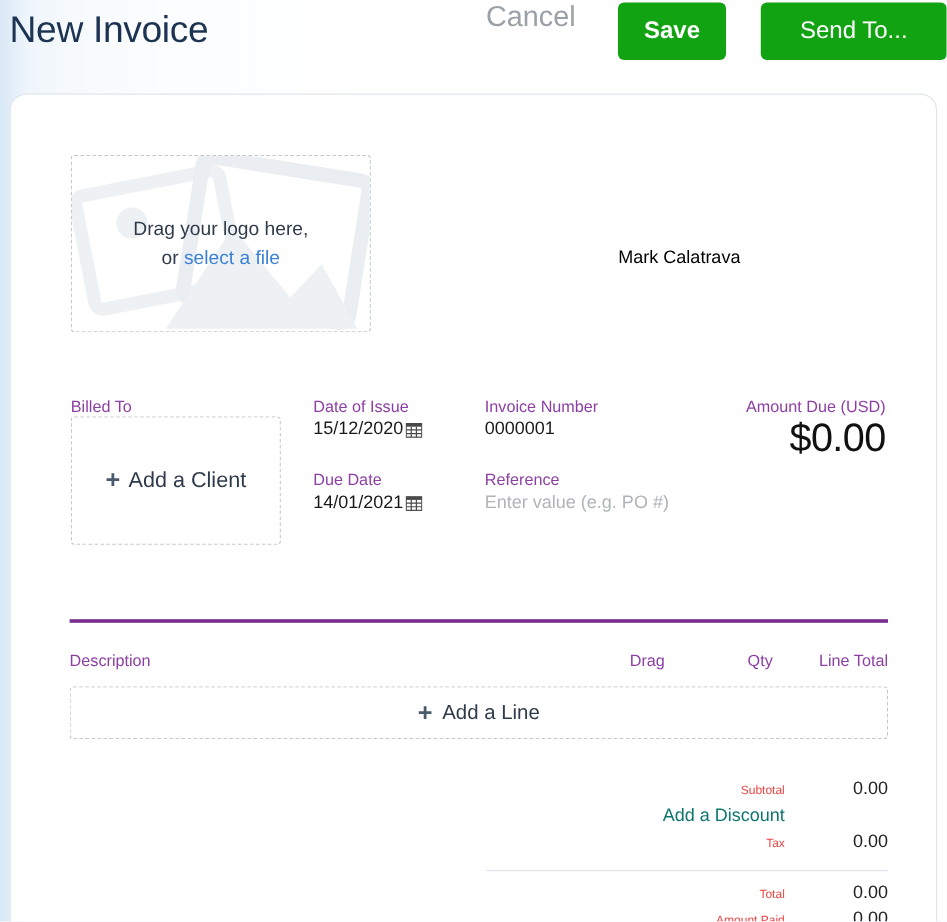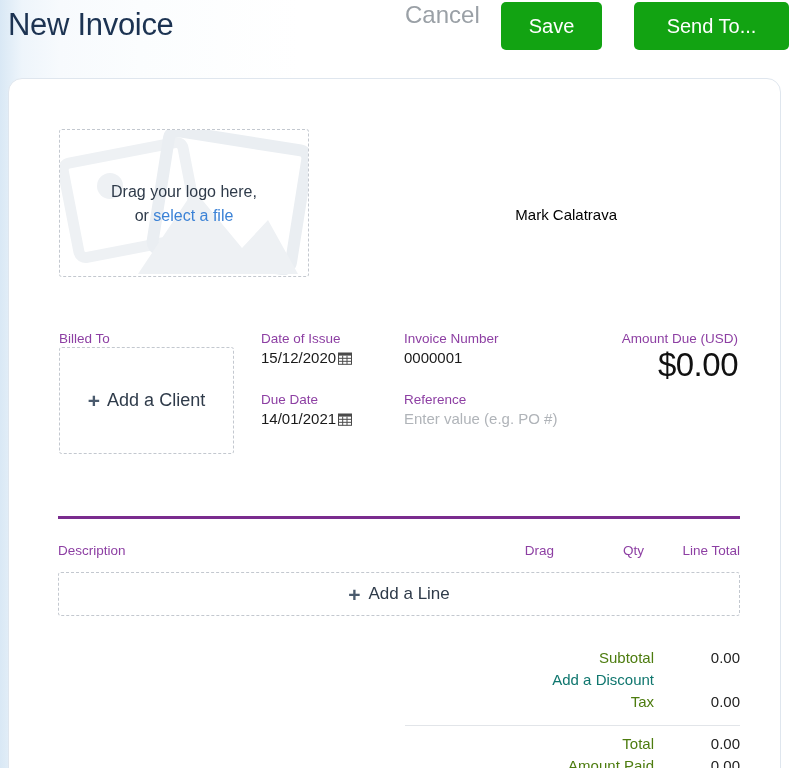--- a/index.html
+++ b/index.html
@@ -67,21 +67,21 @@
     color: #ffffff;
     border: none;
     border-radius: 5px;
     font-size: 20px;
     font-family: "Liberation Sans", sans-serif;
     cursor: pointer;
     padding: 0 18px;
     white-space: nowrap;
     line-height: 48px;
   }
-  #save-button { left: 501px; width: 101px; }
+  #save-button { left: 515px; width: 90px; font-weight: bold; }
   #send-to-button { left: 634px; width: 155px; }
 
   
   #invoice-card {
     position: absolute;
     left: 8px;
     top: 78px;
     width: 773px;
     height: 700px;
     background: #ffffff;
@@ -259,22 +259,22 @@
     top: 570px;
     width: 335px;
   }
   .totals-row {
     display: flex;
     align-items: baseline;
     justify-content: flex-end;
     height: 22px;
   }
   .totals-label {
-    font-size: 15px;
-    color: #4d7c0f;
+    font-size: 10px;
+    color: #ef4444;
     text-align: right;
     white-space: nowrap;
   }
   .totals-amount {
     width: 86px;
     text-align: right;
     font-size: 15px;
     color: #222222;
     white-space: nowrap;
   }

